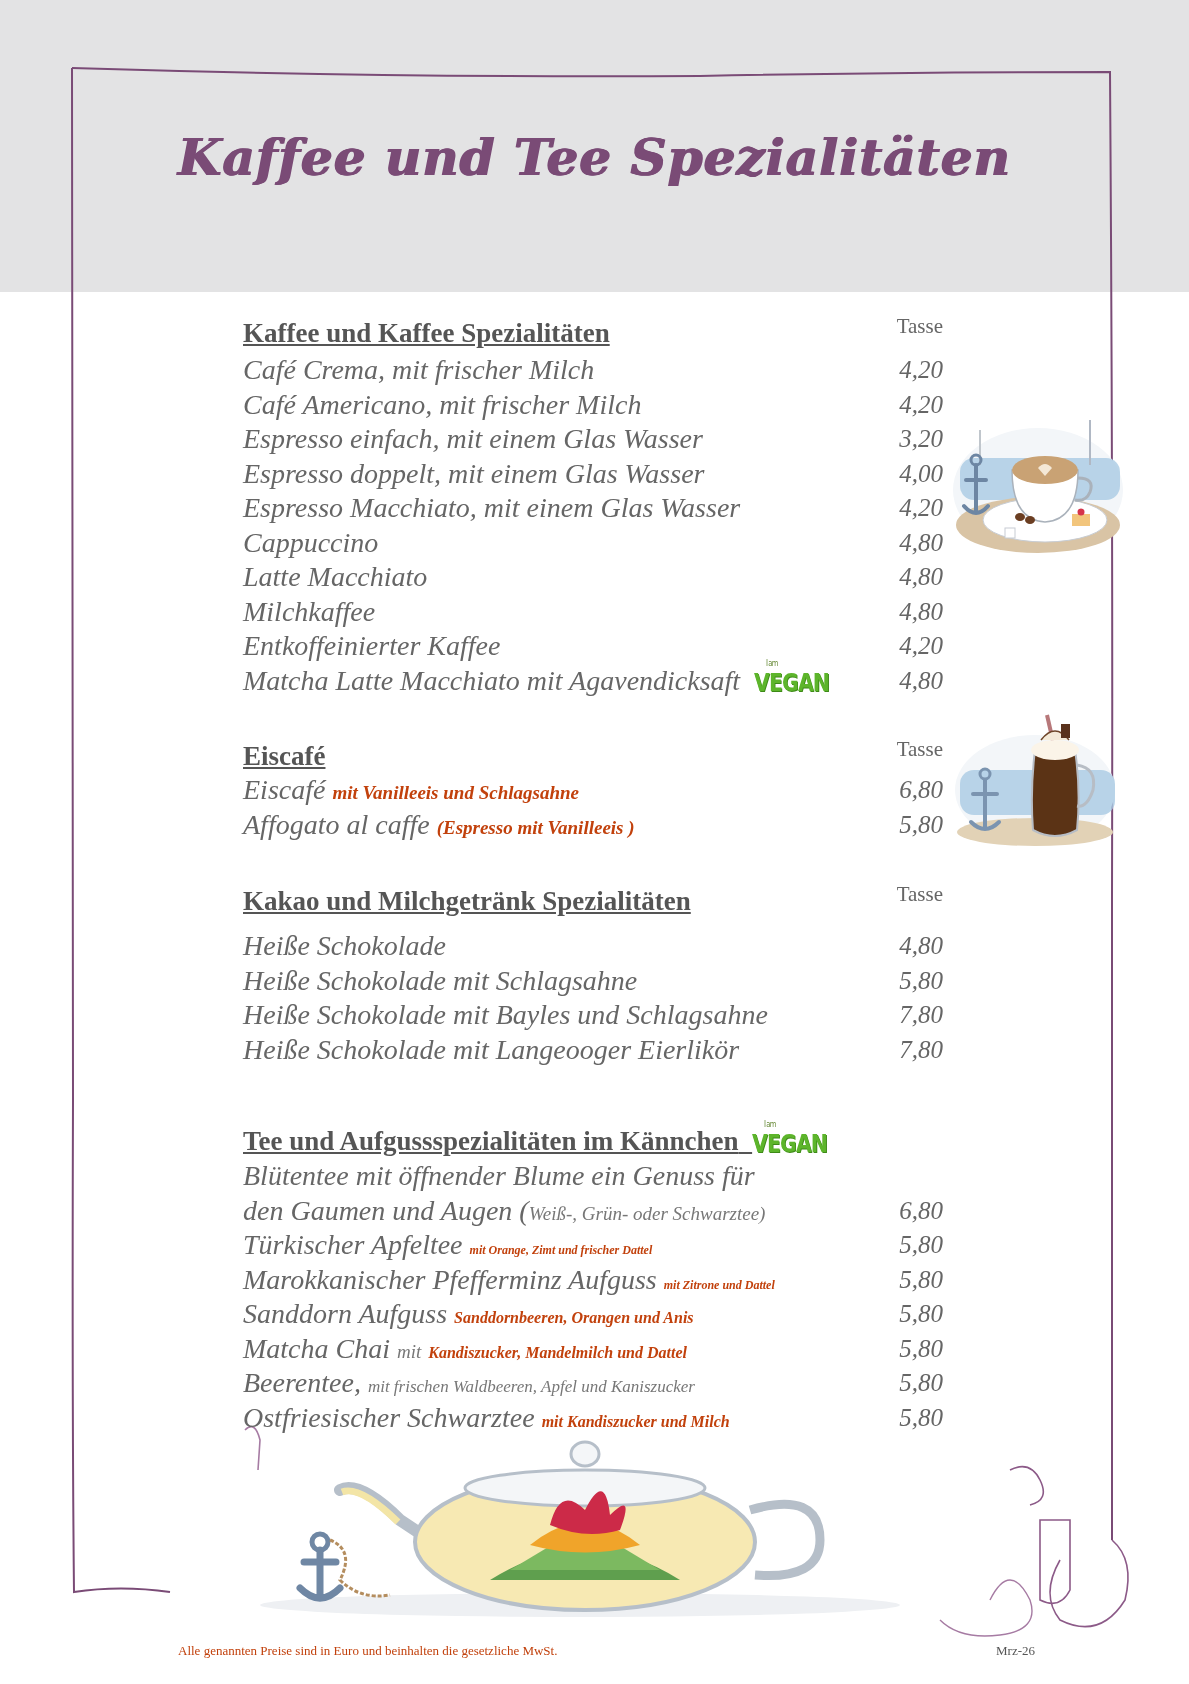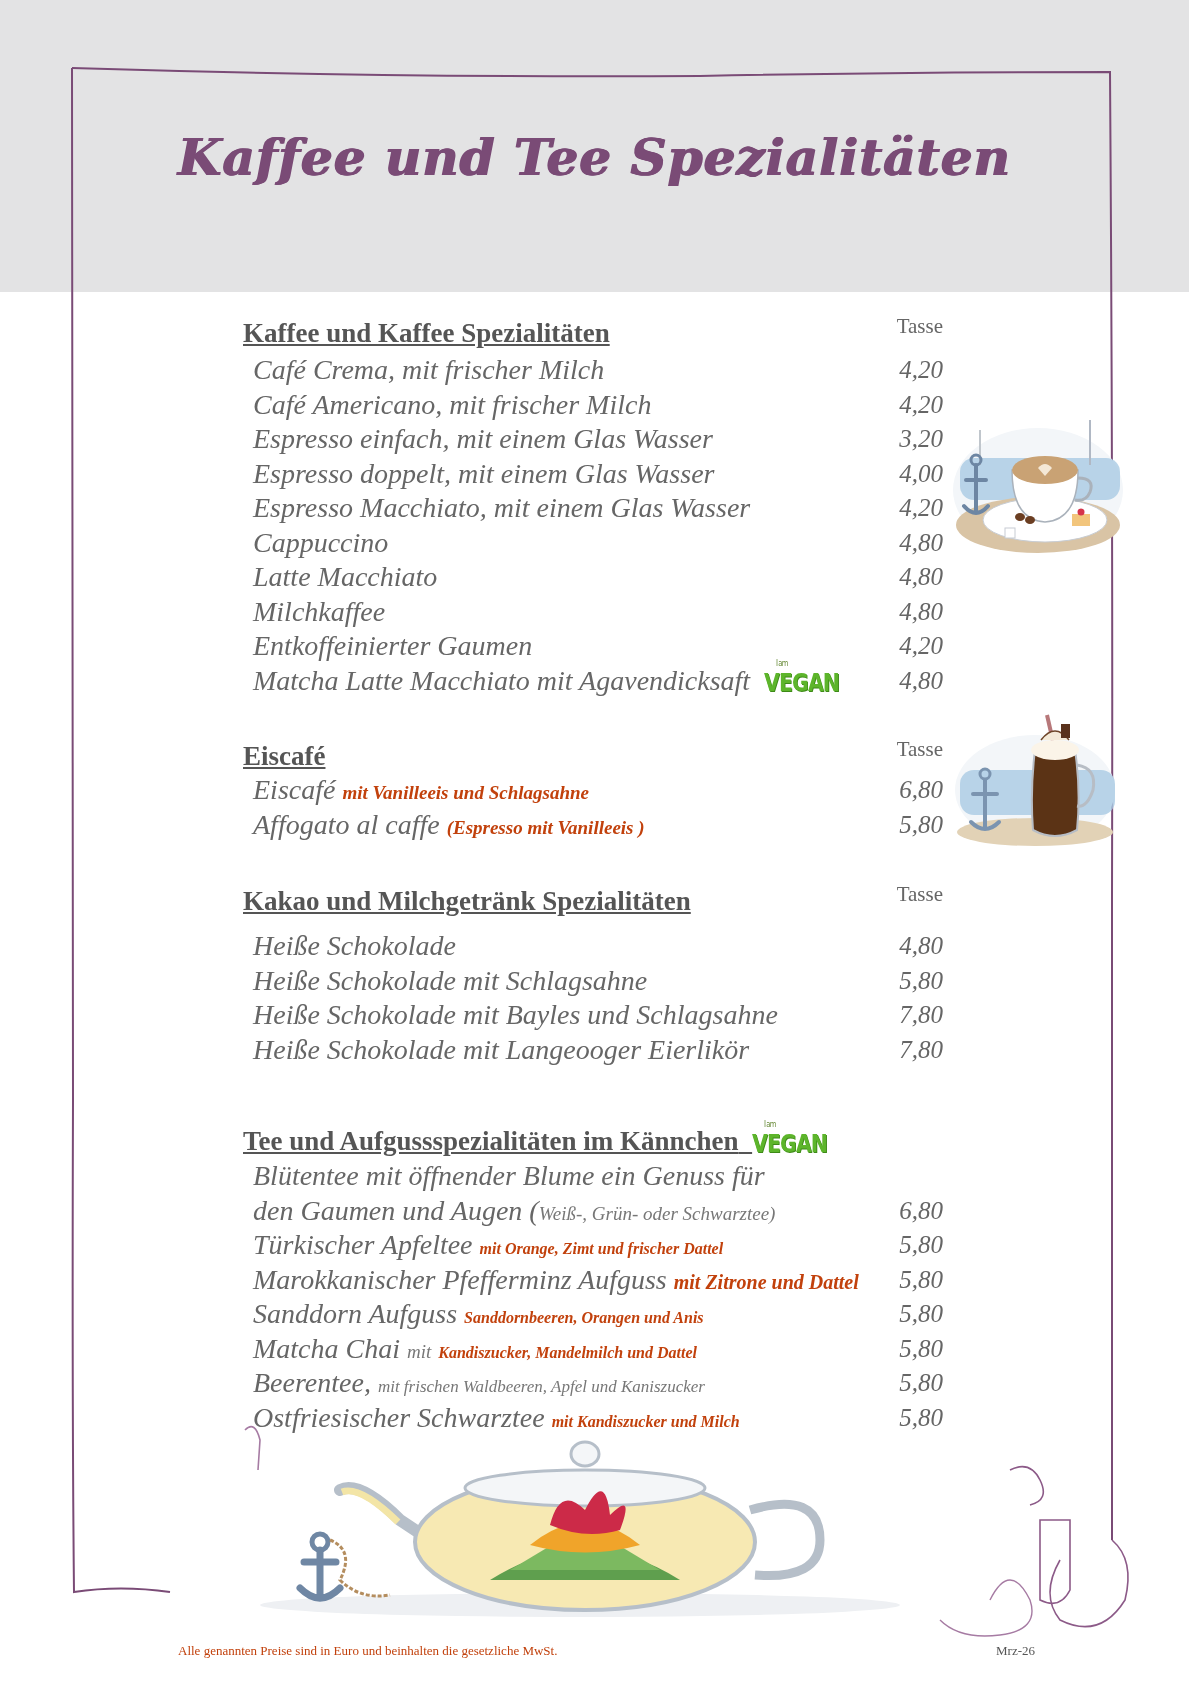--- a/index.html
+++ b/index.html
@@ -31,21 +31,21 @@
   }
   .sec-title {
     position: absolute; left: 0; top: 0;
     font-weight: bold; font-size: 27px; color: #555555; white-space: nowrap; text-decoration: underline;
   }
   .unit {
     position: absolute; right: 0; top: -4px; width: 80px; text-align: right;
     font-size: 21px; color: #666666;
   }
   .row {
-    position: relative; height: 34.5px; white-space: nowrap; margin-left: 10px;
+    position: relative; height: 34.5px; white-space: nowrap;
   }
   .row .name {
     position: absolute; left: 0; top: 0;
     font-style: italic; font-size: 28px; color: #666666;
   }
   .row .desc-bold {
     font-style: italic; font-weight: bold; font-size: 19px; color: #c2410c;
   }
   .row .desc-light {
     font-style: italic; font-size: 17px; color: #777777; text-align: center;
@@ -120,21 +120,21 @@
     </div>
   <div class="row">
       <span class="name">Latte Macchiato</span>
       <span class="price">4,80</span>
     </div>
   <div class="row">
       <span class="name">Milchkaffee</span>
       <span class="price">4,80</span>
     </div>
   <div class="row">
-      <span class="name">Entkoffeinierter Gaumen</span>
+      <span class="name">Entkoffeinierter Kaffee</span>
       <span class="price">4,20</span>
     </div>
   <div class="row">
     <span class="name"><span>Matcha Latte Macchiato mit Agavendicksaft</span>&nbsp;&nbsp;<span class="vegan"><span class="small">I am</span><span>VEGAN</span></span></span>
     <span class="price">4,80</span>
   </div>
 </div>
 
 <div class="section" style="top:741px;">
   <div class="sec-head" style="height:33px;">
@@ -179,25 +179,25 @@
     <span class="sec-title"><span>Tee und Aufgussspezialitäten im Kännchen</span>&nbsp;&nbsp;<span class="vegan"><span class="small">I am</span><span>VEGAN</span></span></span>
   </div>
   <div class="row">
       <span class="name">Blütentee mit öffnender Blume ein Genuss für</span>
     </div>
   <div class="row">
       <span class="name"><span>den Gaumen und Augen (</span><span class="desc-light" style="font-size:19px;">Weiß-, Grün- oder Schwarztee)</span></span>
       <span class="price">6,80</span>
     </div>
   <div class="row">
-      <span class="name"><span>Türkischer Apfeltee</span> <span class="desc-bold" style="font-size:16px;text-align:center;">mit  Orange, Zimt und frischer Dattel</span></span>
-      <span class="price">5,80</span>
-    </div>
-  <div class="row">
-      <span class="name"><span>Marokkanischer Pfefferminz Aufguss</span> <span class="desc-bold" style="font-size:20px;">mit Zitrone und Dattel</span></span>
+      <span class="name"><span>Türkischer Apfeltee</span> <span class="desc-bold" style="font-size:12px;text-align:center;">mit  Orange, Zimt und frischer Dattel</span></span>
+      <span class="price">5,80</span>
+    </div>
+  <div class="row">
+      <span class="name"><span>Marokkanischer Pfefferminz Aufguss</span> <span class="desc-bold" style="font-size:12px;">mit Zitrone und Dattel</span></span>
       <span class="price">5,80</span>
     </div>
   <div class="row">
       <span class="name"><span>Sanddorn Aufguss</span> <span class="desc-bold" style="font-size:16px;font-style:italic;">Sanddornbeeren, Orangen und Anis</span></span>
       <span class="price">5,80</span>
     </div>
   <div class="row">
       <span class="name"><span>Matcha Chai</span> <span class="desc-light" style="font-size:19px;">mit</span> <span class="desc-bold" style="font-size:16px;">Kandiszucker, Mandelmilch und Dattel</span></span>
       <span class="price">5,80</span>
     </div>

